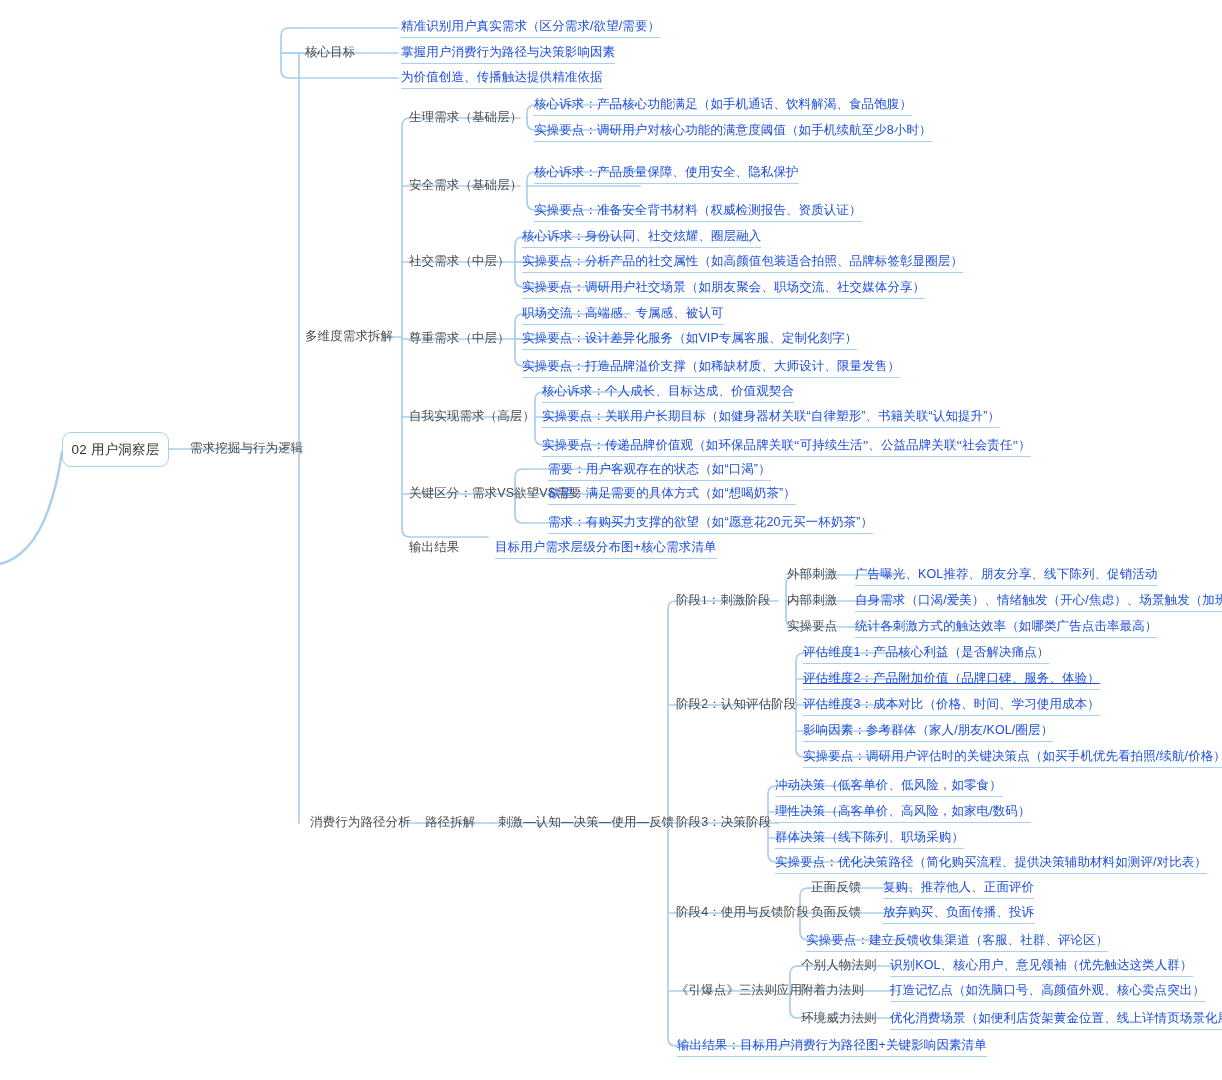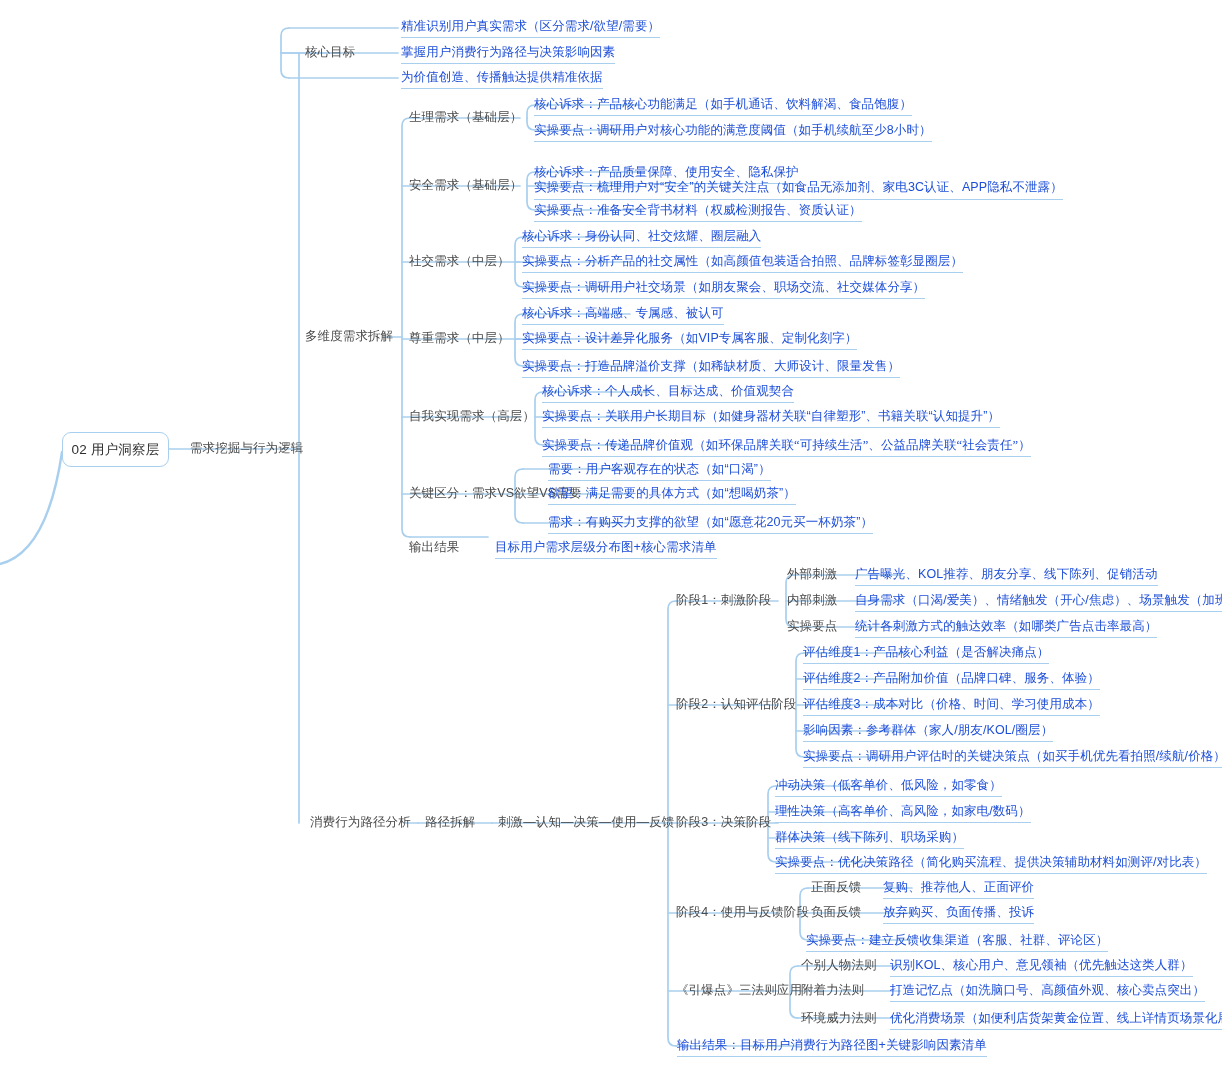--- a/index.html
+++ b/index.html
@@ -186,61 +186,60 @@
   <div class="branchlabel" style="left:409px;top:178px;">安全需求（基础层）</div>
   <div class="branchlabel" style="left:409px;top:254px;">社交需求（中层）</div>
   <div class="branchlabel" style="left:409px;top:331px;">尊重需求（中层）</div>
   <div class="branchlabel" style="left:409px;top:409px;">自我实现需求（高层）</div>
   <div class="branchlabel" style="left:409px;top:486px;">关键区分：需求VS欲望VS需要</div>
 
   <div class="leaf" style="left:534px;top:97px;">核心诉求：产品核心功能满足（如手机通话、饮料解渴、食品饱腹）</div>
   <div class="leaf" style="left:534px;top:123px;">实操要点：调研用户对核心功能的满意度阈值（如手机续航至少8小时）</div>
 
   <div class="leaf" style="left:534px;top:165px;">核心诉求：产品质量保障、使用安全、隐私保护</div>
-  <div class="leaf" style="left:534px;top:178px;padding-top:3px;padding-bottom:4px;top:177px;">实操要点：梳理用户对“安全”的关键关注点（如食品无添加剂、家电3C认证、APP隐私不泄露）</div>
   <div class="leaf" style="left:534px;top:203px;">实操要点：准备安全背书材料（权威检测报告、资质认证）</div>
 
   <div class="leaf" style="left:522px;top:229px;">核心诉求：身份认同、社交炫耀、圈层融入</div>
   <div class="leaf" style="left:522px;top:254px;">实操要点：分析产品的社交属性（如高颜值包装适合拍照、品牌标签彰显圈层）</div>
   <div class="leaf" style="left:522px;top:280px;">实操要点：调研用户社交场景（如朋友聚会、职场交流、社交媒体分享）</div>
 
-  <div class="leaf" style="left:522px;top:306px;">核心诉求：高端感、专属感、被认可</div>
+  <div class="leaf" style="left:522px;top:306px;">职场交流：高端感、专属感、被认可</div>
   <div class="leaf" style="left:522px;top:359px;">实操要点：打造品牌溢价支撑（如稀缺材质、大师设计、限量发售）</div>
   <div class="leaf" style="left:522px;top:331px;">实操要点：设计差异化服务（如VIP专属客服、定制化刻字）</div>
 
   <div class="leaf" style="left:542px;top:384px;">核心诉求：个人成长、目标达成、价值观契合</div>
   <div class="leaf" style="left:542px;top:409px;">实操要点：关联用户长期目标（如健身器材关联“自律塑形”、书籍关联“认知提升”）</div>
   <div class="leaf" style="left:542px;top:438px;font-family:Liberation Serif, serif;">实操要点：传递品牌价值观（如环保品牌关联“可持续生活”、公益品牌关联“社会责任”）</div>
 
   <div class="leaf" style="left:548px;top:462px;">需要：用户客观存在的状态（如“口渴”）</div>
   <div class="leaf" style="left:548px;top:486px;">欲望：满足需要的具体方式（如“想喝奶茶”）</div>
   <div class="leaf" style="left:548px;top:515px;">需求：有购买力支撑的欲望（如“愿意花20元买一杯奶茶”）</div>
 
   <div class="branchlabel" style="left:409px;top:540px;">输出结果</div>
   <div class="leaf" style="left:495px;top:540px;">目标用户需求层级分布图+核心需求清单</div>
 
   <div class="branchlabel" style="left:310px;top:815px;">消费行为路径分析</div>
   <div class="branchlabel" style="left:425px;top:815px;">路径拆解</div>
   <div class="branchlabel" style="left:498px;top:815px;">刺激—认知—决策—使用—反馈</div>
 
-  <div class="branchlabel" style="left:676px;top:593px;">阶段1：刺激阶段</div>
+  <div class="branchlabel" style="left:676px;top:593px;font-family:Liberation Serif, serif;">阶段1：刺激阶段</div>
   <div class="branchlabel" style="left:676px;top:697px;">阶段2：认知评估阶段</div>
   <div class="branchlabel" style="left:676px;top:815px;">阶段3：决策阶段</div>
   <div class="branchlabel" style="left:676px;top:905px;">阶段4：使用与反馈阶段</div>
   <div class="branchlabel" style="left:676px;top:983px;">《引爆点》三法则应用</div>
 
   <div class="branchlabel" style="left:787px;top:567px;">外部刺激</div>
   <div class="leaf" style="left:855px;top:567px;">广告曝光、KOL推荐、朋友分享、线下陈列、促销活动</div>
   <div class="branchlabel" style="left:787px;top:593px;text-align:right;">内部刺激</div>
   <div class="leaf" style="left:855px;top:593px;">自身需求（口渴/爱美）、情绪触发（开心/焦虑）、场景触发（加班/旅行）</div>
   <div class="branchlabel" style="left:787px;top:619px;">实操要点</div>
   <div class="leaf" style="left:855px;top:619px;">统计各刺激方式的触达效率（如哪类广告点击率最高）</div>
 
   <div class="leaf" style="left:803px;top:645px;">评估维度1：产品核心利益（是否解决痛点）</div>
-  <div class="leaf" style="left:803px;top:671px;">评估维度2：产品附加价值（品牌口碑、服务、体验）</div>
+  <div class="leaf" style="left:803px;top:671px;text-decoration:underline;">评估维度2：产品附加价值（品牌口碑、服务、体验）</div>
   <div class="leaf" style="left:803px;top:697px;">评估维度3：成本对比（价格、时间、学习使用成本）</div>
   <div class="leaf" style="left:803px;top:723px;">影响因素：参考群体（家人/朋友/KOL/圈层）</div>
   <div class="leaf" style="left:803px;top:749px;">实操要点：调研用户评估时的关键决策点（如买手机优先看拍照/续航/价格）</div>
 
   <div class="leaf" style="left:775px;top:778px;">冲动决策（低客单价、低风险，如零食）</div>
   <div class="leaf" style="left:775px;top:804px;">理性决策（高客单价、高风险，如家电/数码）</div>
   <div class="leaf" style="left:775px;top:830px;">群体决策（线下陈列、职场采购）</div>
   <div class="leaf" style="left:775px;top:855px;">实操要点：优化决策路径（简化购买流程、提供决策辅助材料如测评/对比表）</div>
 
   <div class="branchlabel" style="left:811px;top:880px;">正面反馈</div>

